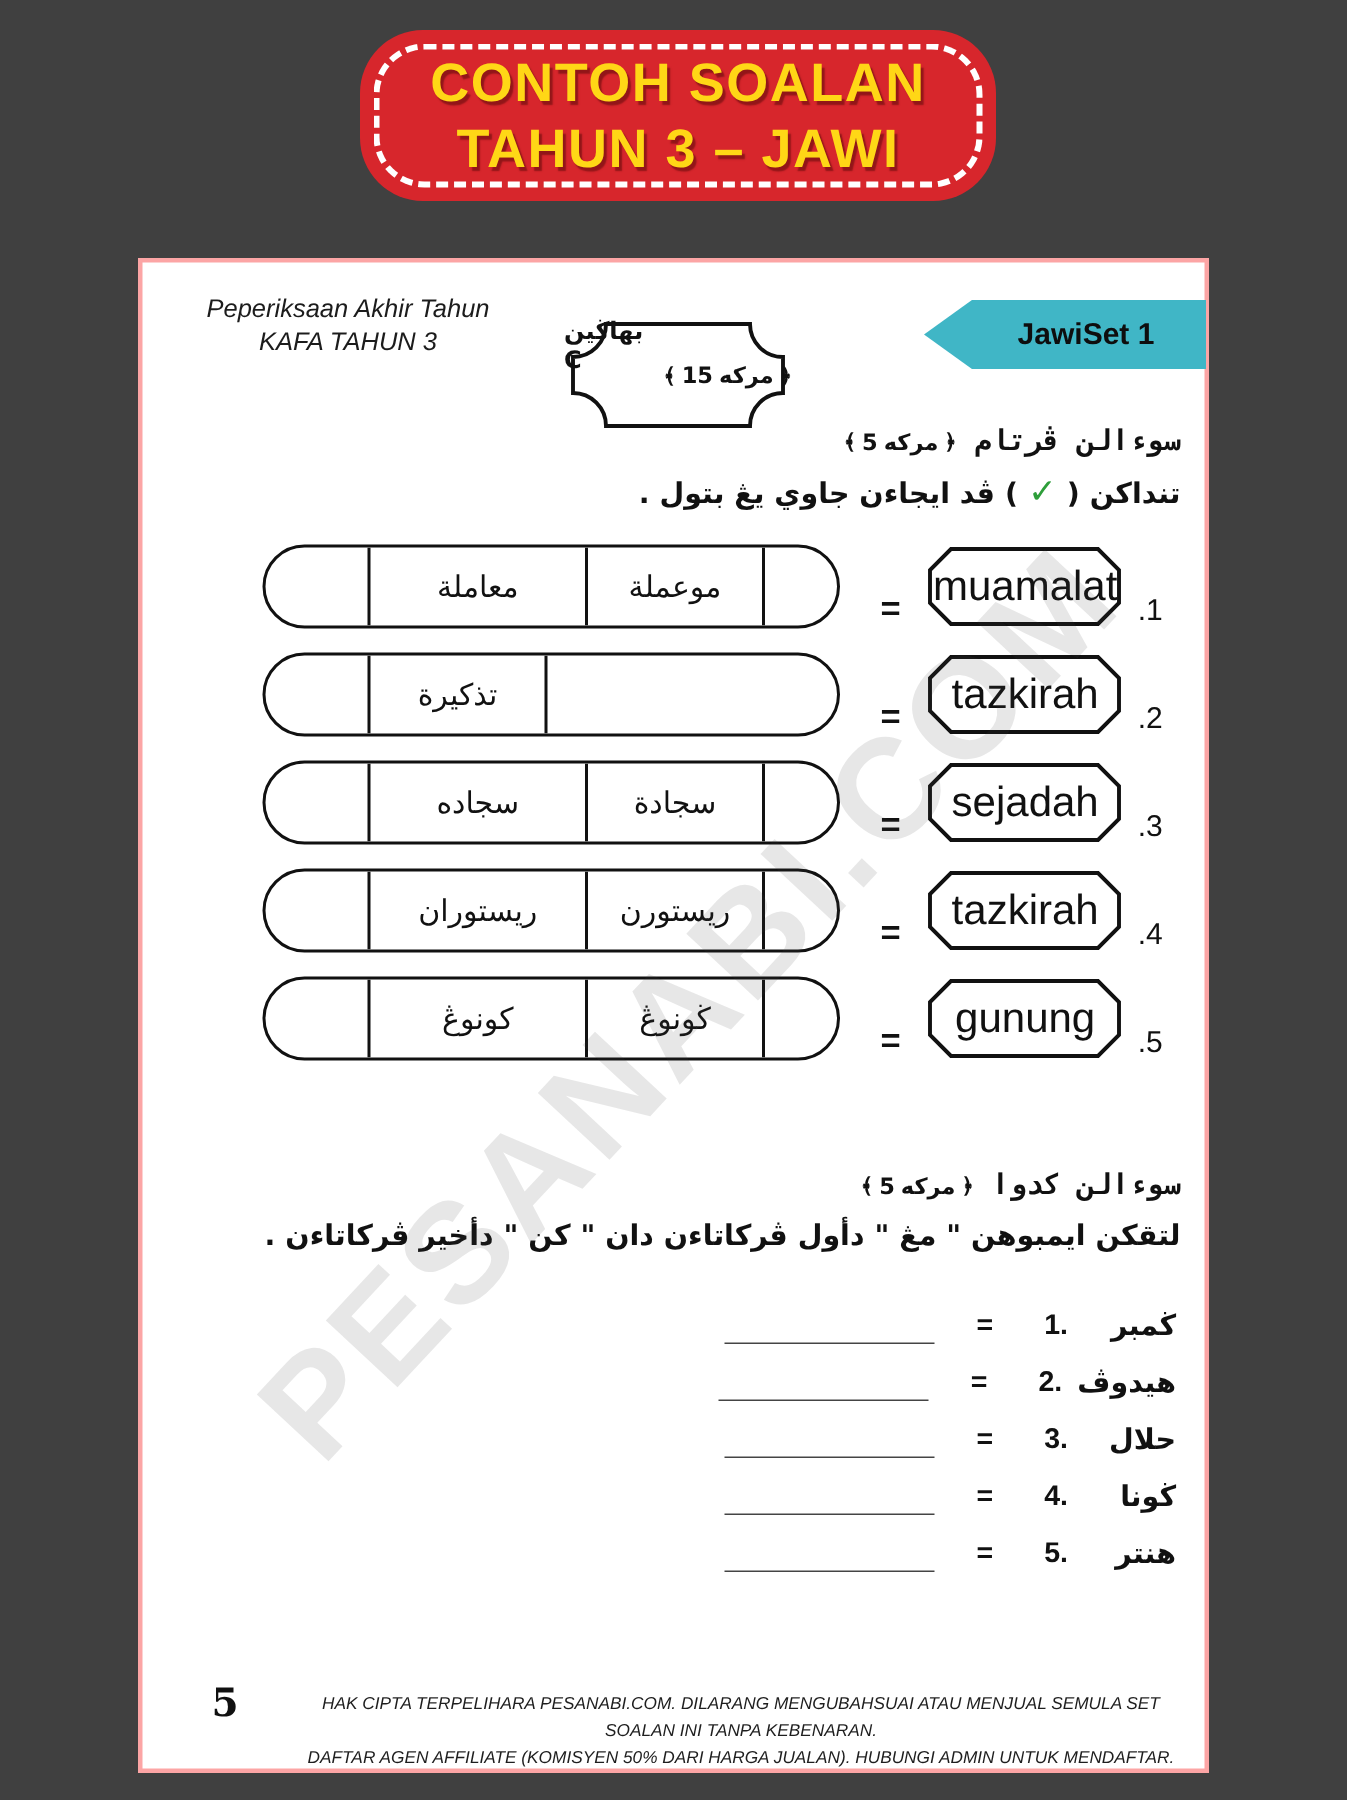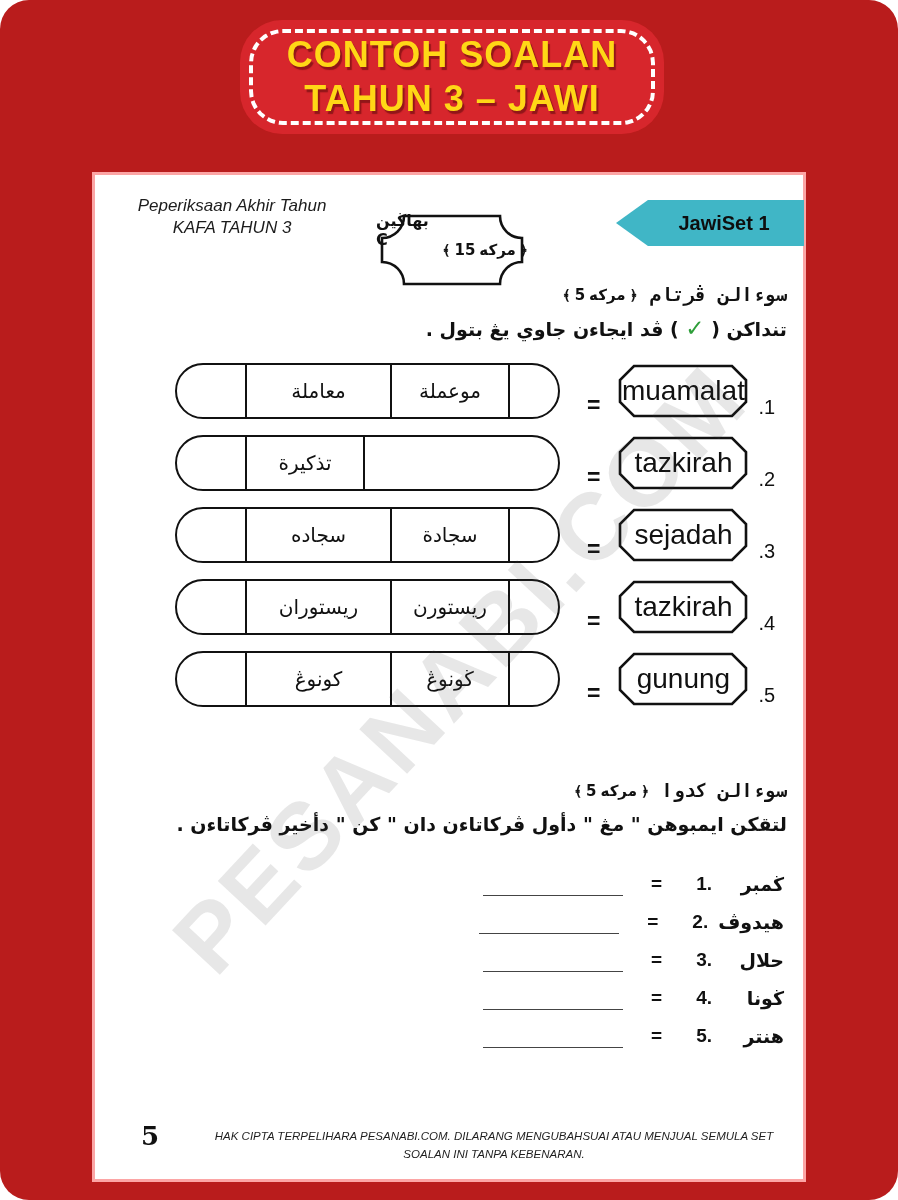--- a/index.html
+++ b/index.html
@@ -1,17 +1,17 @@
 <!DOCTYPE html>
 <html><head>
 <meta charset="utf-8">
 <style>
   * { margin:0; padding:0; box-sizing:border-box; }
   html,body { width:898px; height:1200px; background:#ffffff; font-family:"Liberation Sans",sans-serif; overflow:hidden; }
-  .canvas { position:relative; width:898px; height:1200px; background:#b91c1c;border-radius:29px; }
+  .canvas { position:relative; width:898px; height:1200px; background:#404040; }
 
   
   .banner { position:absolute; left:240px; top:20px; width:424px; height:114px;
     background:#d7262c; border-radius:42px; }
   .banner-dash { position:absolute; inset:9px; border:4px dashed #ffffff; border-radius:34px; }
   .banner-text { position:absolute; inset:0; display:flex; flex-direction:column; align-items:center; justify-content:center; gap:2px; }
   .banner-line { font-size:36px; font-weight:bold; letter-spacing:1px; color:#ffd716;
     text-shadow:2px 3px 1px rgba(90,10,10,0.55); line-height:42px; }
 
   
@@ -278,16 +278,17 @@
         <div class="item-word">هنتر</div>
       </div>
 
     </div>
 
     <div class="watermark">PESANABI.COM</div>
 
     <div class="footer-page-num">5</div>
     <div class="footer-text">
       <div>HAK CIPTA TERPELIHARA PESANABI.COM. DILARANG MENGUBAHSUAI ATAU MENJUAL SEMULA SET SOALAN INI TANPA KEBENARAN.</div>
+      <div>DAFTAR AGEN AFFILIATE (KOMISYEN 50% DARI HARGA JUALAN). HUBUNGI ADMIN UNTUK MENDAFTAR.</div>
     </div>
 
   </div>
 </div>
 
 </body></html>

